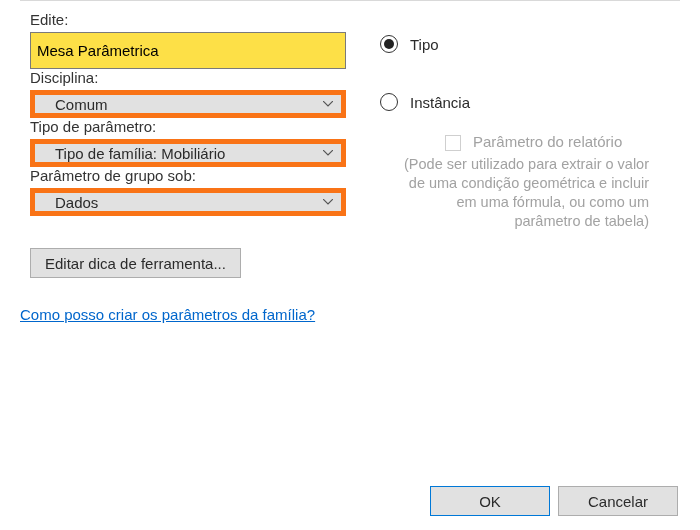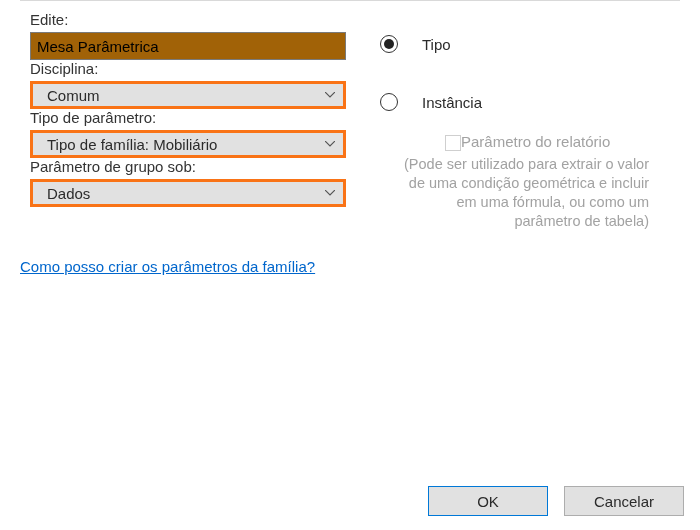--- a/index.html
+++ b/index.html
@@ -35,72 +35,72 @@
   .col-left { width: 330px; padding-left: 10px; }
   .col-right { flex: 1; padding-left: 30px; }
   .field-label {
     display: block;
     margin-bottom: 4px;
     font-size: 15px;
     color: #333;
   }
   .text-input {
     width: 316px;
-    height: 28px;
+    height: 37px;
     border: 1px solid #7a7a7a;
     padding: 2px 6px;
     font: inherit;
     outline: none;
-    background: #a16207;
+    background: #fde047;
   }
   .combo {
     width: 316px;
     height: 28px;
     position: relative;
     background: #e1e1e1;
-    border: 3px solid #f97316;
+    border: 5px solid #f97316;
     display: flex;
     align-items: center;
-    padding-left: 14px;
+    padding-left: 20px;
     color: #2b2b2b;
     cursor: default;
     user-select: none;
   }
   .combo .chev {
     position: absolute;
     right: 8px;
     top: 50%;
     transform: translateY(-50%);
     pointer-events: none;
   }
   .chev svg { display: block; }
   .radio-row {
     display: flex;
     align-items: center;
-    gap: 24px;
+    gap: 12px;
     margin-top: 12px;
     font-size: 15px;
     color: #2b2b2b;
   }
   .radio-outer {
     width: 18px; height: 18px;
     border: 1px solid #333;
     border-radius: 50%;
     display: flex; align-items: center; justify-content: center;
     background: #fff;
   }
   .radio-outer.checked .radio-inner {
     width: 10px; height: 10px;
     border-radius: 50%;
     background: #222;
   }
   .check-row {
     display: flex;
     align-items: flex-start;
-    gap: 0;
+    gap: 12px;
     margin-top: 22px;
     color: #a2a2a2;
     padding-left: 41px;
   }
   .checkbox {
     width: 16px; height: 16px;
     border: 1px solid #cfcfcf;
     background: #fff;
     margin-top: 2px;
   }
@@ -140,24 +140,24 @@
   a.help-link {
     display: inline-block;
     margin-top: 22px;
     margin-left: 0;
     color: #0066cc;
     text-decoration: underline;
     font-size: 15px;
   }
   .footer {
     position: absolute;
-    right: 16px;
+    right: 22px;
     bottom: 14px;
     display: flex;
-    gap: 16px;
+    gap: 8px;
     margin-left: 35px;
   }
   .footer .btn { width: 120px; }
   .footer .btn.default { border: 1.5px solid #0078d7; }
 </style>
 </head>
 <body>
 
 <div class="dialog">
 
@@ -220,20 +220,23 @@
         <div class="check-row" style="margin-left:24px;">
           <span class="checkbox"></span>
           <span class="check-label">Parâmetro do relatório</span>
         </div>
         <div class="hint" style="margin-left:24px;">(Pode ser utilizado para extrair o valor de uma condição geométrica e incluir em uma fórmula, ou como um parâmetro de tabela)</div>
 
       </div>
     </div>
 
 
+    <button class="btn edit-tip">
+      <span>Editar dica de ferramenta...</span>
+    </button>
 
   </fieldset>
 
   <a href="#" class="help-link">
     <span>Como posso criar os parâmetros da família?</span>
   </a>
 
   <div class="footer">
     <button class="btn default">
       <span>OK</span>

